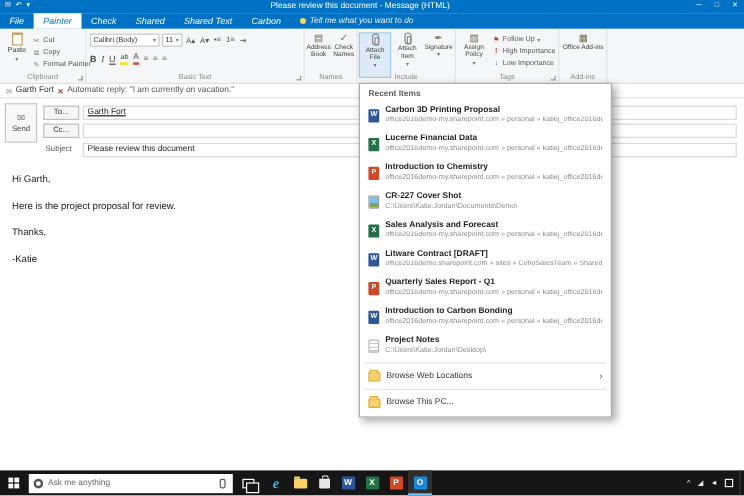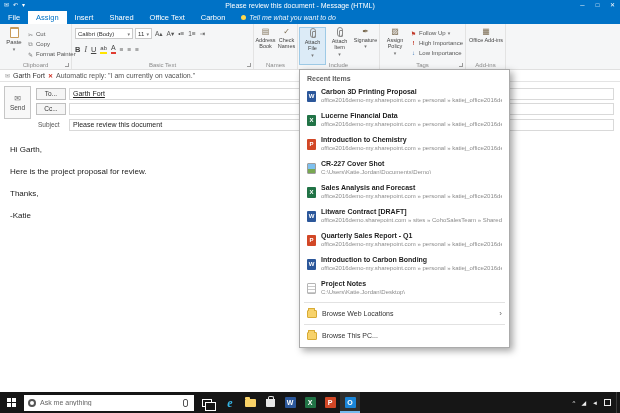--- a/index.html
+++ b/index.html
@@ -10,21 +10,21 @@
 
   
   .titlebar{position:absolute;top:0;left:0;right:0;height:11px;background:#0072c6;color:#fff;display:flex;align-items:center;}
   .qat{display:flex;gap:4px;padding-left:4px;font-size:6px;align-items:center;line-height:11px;}
   .title{flex:1;text-align:center;font-size:7px;white-space:nowrap;overflow:hidden;line-height:11px;}
   .winctl{display:flex;}
   .winctl span{width:15px;text-align:center;font-size:6px;line-height:11px;}
 
   
   .tabrow{position:absolute;top:11px;left:0;right:0;height:13px;background:#0072c6;display:flex;color:#fff;}
-  #tabs{display:flex;}
+  #tabs{display:flex;font-style:italic;}
   .tab{padding:0 8px;font-size:7.5px;line-height:13px;white-space:nowrap;}
   .tab.sel{background:#fff;color:#0072c6;}
   .tellme{display:flex;align-items:center;gap:3px;font-size:7px;font-style:italic;padding:0 8px;color:#eaf3fb;}
   .bulb{width:5px;height:5px;border-radius:50%;background:#ffd84d;display:inline-block;}
 
   
   .ribbon{position:absolute;top:24px;left:0;right:0;height:46px;background:#f5f6f7;border-bottom:1px solid #e0e0e0;}
   .rgroup{position:absolute;top:0;bottom:0;border-right:1px solid #e3e3e3;}
   .glabel{position:absolute;bottom:1px;left:0;right:0;text-align:center;font-size:6px;color:#8a8a8a;white-space:nowrap;}
   .dlg{position:absolute;right:2px;bottom:2px;width:4px;height:4px;border-right:1px solid #9a9a9a;border-bottom:1px solid #9a9a9a;}
@@ -150,24 +150,24 @@
       <div class="winctl">
         <span>─</span>
         <span>□</span>
         <span>✕</span>
       </div>
     </div>
 
     <div class="tabrow">
       <div id="tabs">
           <div class="tab">File</div>
-          <div class="tab sel">Assign</div>
-          <div class="tab">Insert</div>
+          <div class="tab sel">Painter</div>
+          <div class="tab">Check</div>
           <div class="tab">Shared</div>
-          <div class="tab">Office Text</div>
+          <div class="tab">Shared Text</div>
           <div class="tab">Carbon</div>
         </div>
       <div class="tellme">
         <span class="bulb"></span>
         <span>Tell me what you want to do</span>
       </div>
     </div>
 
     <div class="ribbon">
 

